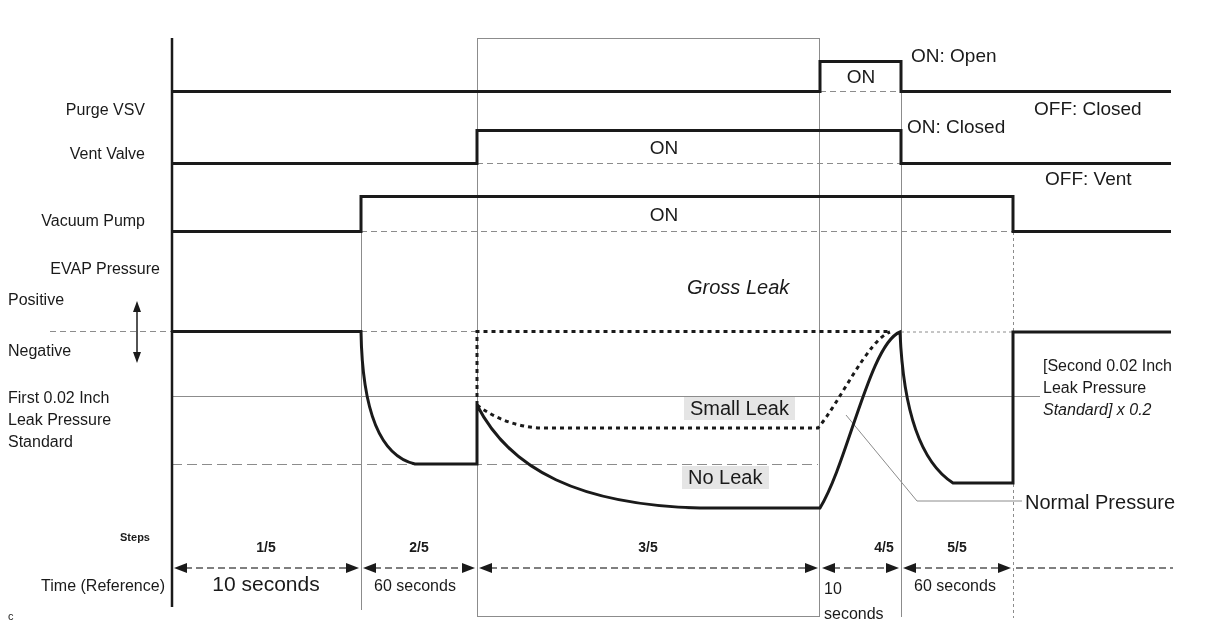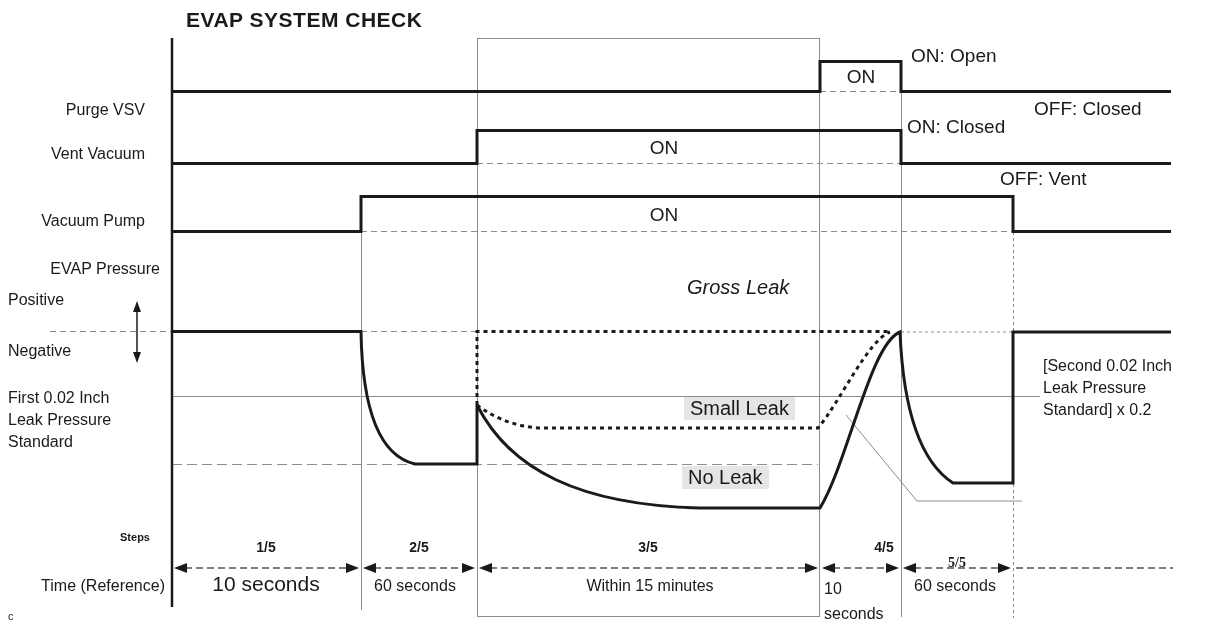--- a/index.html
+++ b/index.html
@@ -89,57 +89,56 @@
         <polygon points="475,568 462,563 462,573"></polygon>
       <polygon points="479,568 492,563 492,573"></polygon>
         <polygon points="818,568 805,563 805,573"></polygon>
       <polygon points="822,568 835,563 835,573"></polygon>
         <polygon points="899,568 886,563 886,573"></polygon>
       <polygon points="903,568 916,563 916,573"></polygon>
         <polygon points="1011,568 998,563 998,573"></polygon>
     </g>
   </svg>
 
-  <div class="lbl b f21" style="left:186px;top:8px;letter-spacing:.5px;">EVAP SYSTEM CHECK</div>
 
   <div class="lbl r" style="left:25px;top:73px;width:120px;margin-top:28px;">Purge VSV</div>
-  <div class="lbl r" style="left:25px;top:145px;width:120px;">Vent Vacuum</div>
+  <div class="lbl r" style="left:25px;top:145px;width:120px;">Vent Valve</div>
   <div class="lbl r" style="left:25px;top:212px;width:120px;">Vacuum Pump</div>
   <div class="lbl r" style="left:15px;top:260px;width:145px;">EVAP Pressure</div>
   <div class="lbl" style="left:8px;top:291px;">Positive</div>
   <div class="lbl" style="left:8px;top:342px;">Negative</div>
   <div class="lbl" style="left:8px;top:389px;">First 0.02 Inch</div>
   <div class="lbl" style="left:8px;top:411px;">Leak Pressure</div>
   <div class="lbl" style="left:8px;top:433px;">Standard</div>
 
   <div class="lbl c f19" style="left:826px;top:66px;width:70px;">ON</div>
   <div class="lbl c f19" style="left:629px;top:137px;width:70px;">ON</div>
   <div class="lbl c f19" style="left:629px;top:204px;width:70px;">ON</div>
 
   <div class="lbl f19" style="left:911px;top:45px;">ON: Open</div>
   <div class="lbl f19" style="left:1034px;top:98px;">OFF: Closed</div>
   <div class="lbl f19" style="left:907px;top:116px;">ON: Closed</div>
-  <div class="lbl f19" style="left:1000px;top:168px;text-align:right;">OFF: Vent</div>
+  <div class="lbl f19" style="left:1045px;top:168px;text-align:right;">OFF: Vent</div>
   <div class="lbl" style="left:1043px;top:357px;">[Second 0.02 Inch</div>
   <div class="lbl" style="left:1043px;top:379px;">Leak Pressure</div>
-  <div class="lbl" style="left:1043px;top:401px;">Standard] x 0.2</div>
+  <div class="lbl" style="left:1043px;top:401px;font-style:italic;">Standard] x 0.2</div>
 
   <div class="lbl f20" style="left:687px;top:276px;font-style:italic;">Gross Leak</div>
   <div class="lbl f20 bg" style="left:684px;top:382px;">Small Leak</div>
   <div class="lbl f20 bg" style="left:682px;top:451px;">No Leak</div>
+  <div class="lbl f20" style="left:1025px;top:491px;">Normal Pressure</div>
 
   <div class="lbl b f15 r" style="left:30px;top:531px;width:120px;">Steps</div>
   <div class="lbl r" style="left:5px;top:577px;width:160px;">Time (Reference)</div>
 
   <div class="lbl b f17 c" style="left:226px;top:539px;width:80px;">1/5</div>
   <div class="lbl b f17 c" style="left:379px;top:539px;width:80px;">2/5</div>
   <div class="lbl b f17 c" style="left:608px;top:539px;width:80px;">3/5</div>
   <div class="lbl b f17 c" style="left:844px;top:539px;width:80px;">4/5</div>
-  <div class="lbl b f17 c" style="left:917px;top:555px;width:80px;font-family:Liberation Serif, serif;">5/5</div>
+  <div class="lbl b f17 c" style="left:917px;top:539px;width:80px;">5/5</div>
 
   <div class="lbl f21 c" style="left:186px;top:572px;width:160px;">10 seconds</div>
   <div class="lbl c" style="left:345px;top:577px;width:140px;">60 seconds</div>
-  <div class="lbl c" style="left:550px;top:577px;width:200px;">Within 15 minutes</div>
   <div class="lbl wrap" style="left:824px;top:577px;width:72px;">10 seconds</div>
   <div class="lbl c" style="left:885px;top:577px;width:140px;">60 seconds</div>
 
   <div class="lbl f15" style="left:8px;top:610px;">c</div>
 </div>
 
 </body></html>

